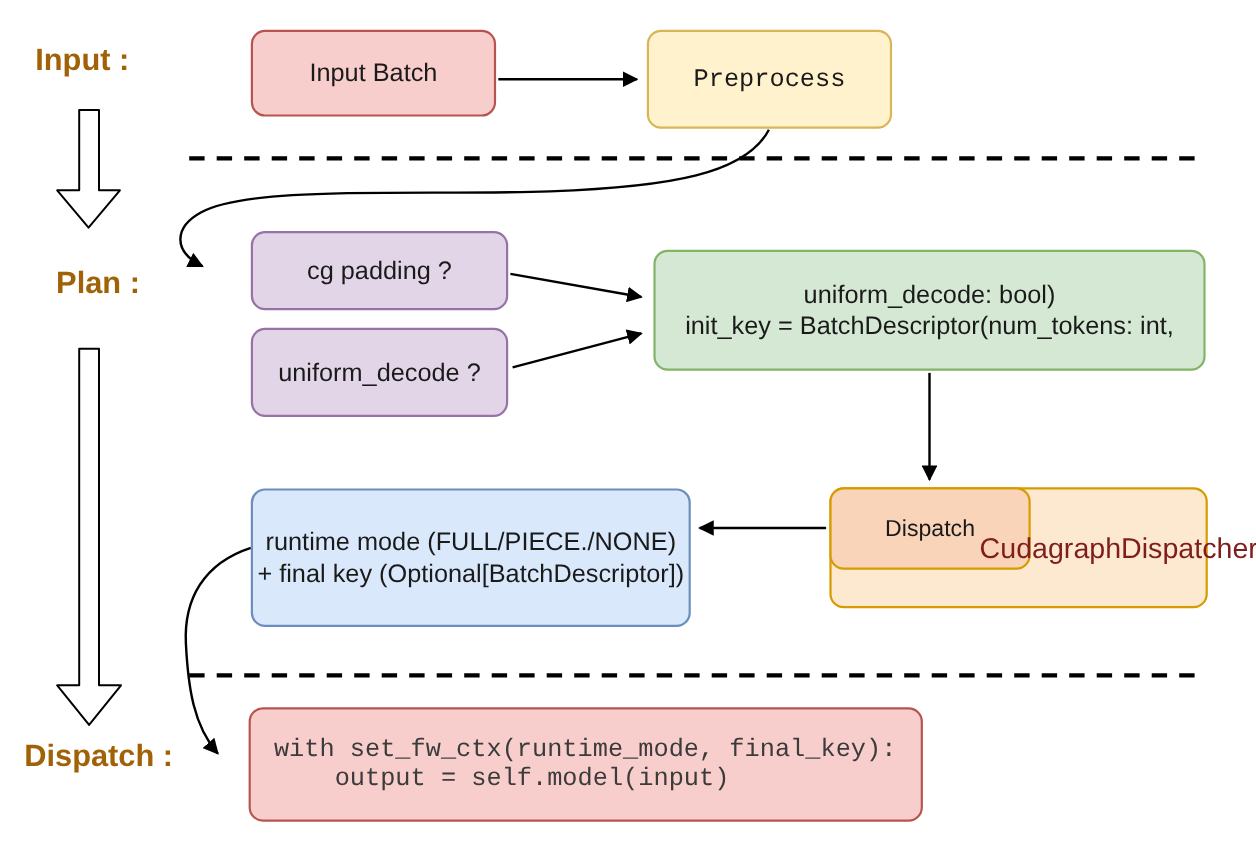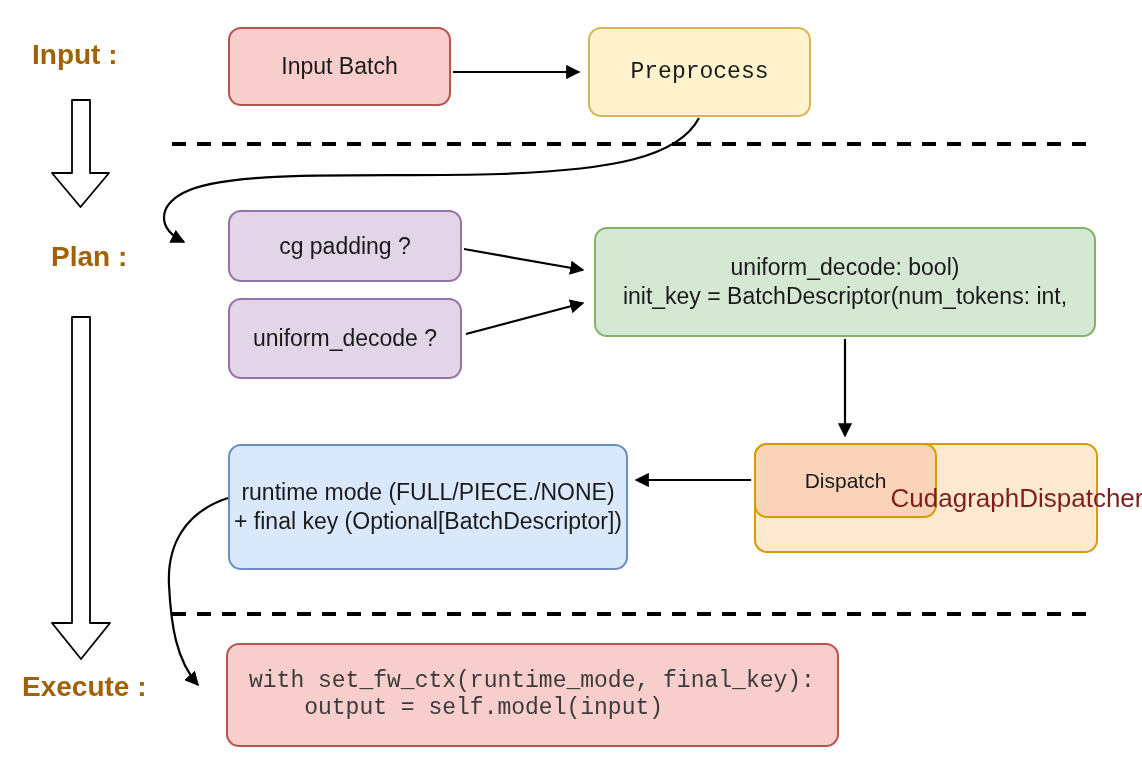--- a/index.html
+++ b/index.html
@@ -71,21 +71,21 @@
     <path d="M 845 339 L 845 436" fill="none" stroke="#000" stroke-width="2.2" marker-end="url(#arrow)"></path>
     <path d="M 751 480 L 636 480" fill="none" stroke="#000" stroke-width="2.2" marker-end="url(#arrow)"></path>
     <path d="M 228 498 C 185 512, 167 545, 169 585 C 171 625, 176 660, 198 685" fill="none" stroke="#000" stroke-width="2.2" marker-end="url(#arrow)"></path>
 
     <path d="M 72 100 L 90 100 L 90 173 L 109 173 L 80.5 207 L 52 173 L 72 173 Z" fill="#fff" stroke="#000" stroke-width="1.8" stroke-linejoin="round"></path>
     <path d="M 72 317 L 90 317 L 90 623 L 110 623 L 81 659 L 52 623 L 72 623 Z" fill="#fff" stroke="#000" stroke-width="1.8" stroke-linejoin="round"></path>
   </svg>
 
   <div class="sec-label" style="left:32px;top:40px;">Input :</div>
   <div class="sec-label" style="left:40px;top:242px;margin-left:11px;">Plan :</div>
-  <div class="sec-label" style="left:22px;top:672px;">Execute :</div>
+  <div class="sec-label" style="left:22px;top:672px;">Dispatch :</div>
 
   <div class="node node-red" style="left:228px;top:27px;width:223px;height:79px;">Input Batch</div>
   <div class="node node-yellow" style="left:588px;top:27px;width:223px;height:90px;font-family:Liberation Mono, monospace;">Preprocess</div>
 
   <div class="node node-purple" style="left:228px;top:210px;width:234px;height:72px;">cg padding ?</div>
   <div class="node node-purple" style="left:228px;top:298px;width:234px;height:81px;">uniform_decode ?</div>
 
   <div class="node node-green" style="left:594px;top:227px;width:502px;height:110px;">
     <div>uniform_decode: bool)</div>
     <div>init_key = BatchDescriptor(num_tokens: int,</div>

